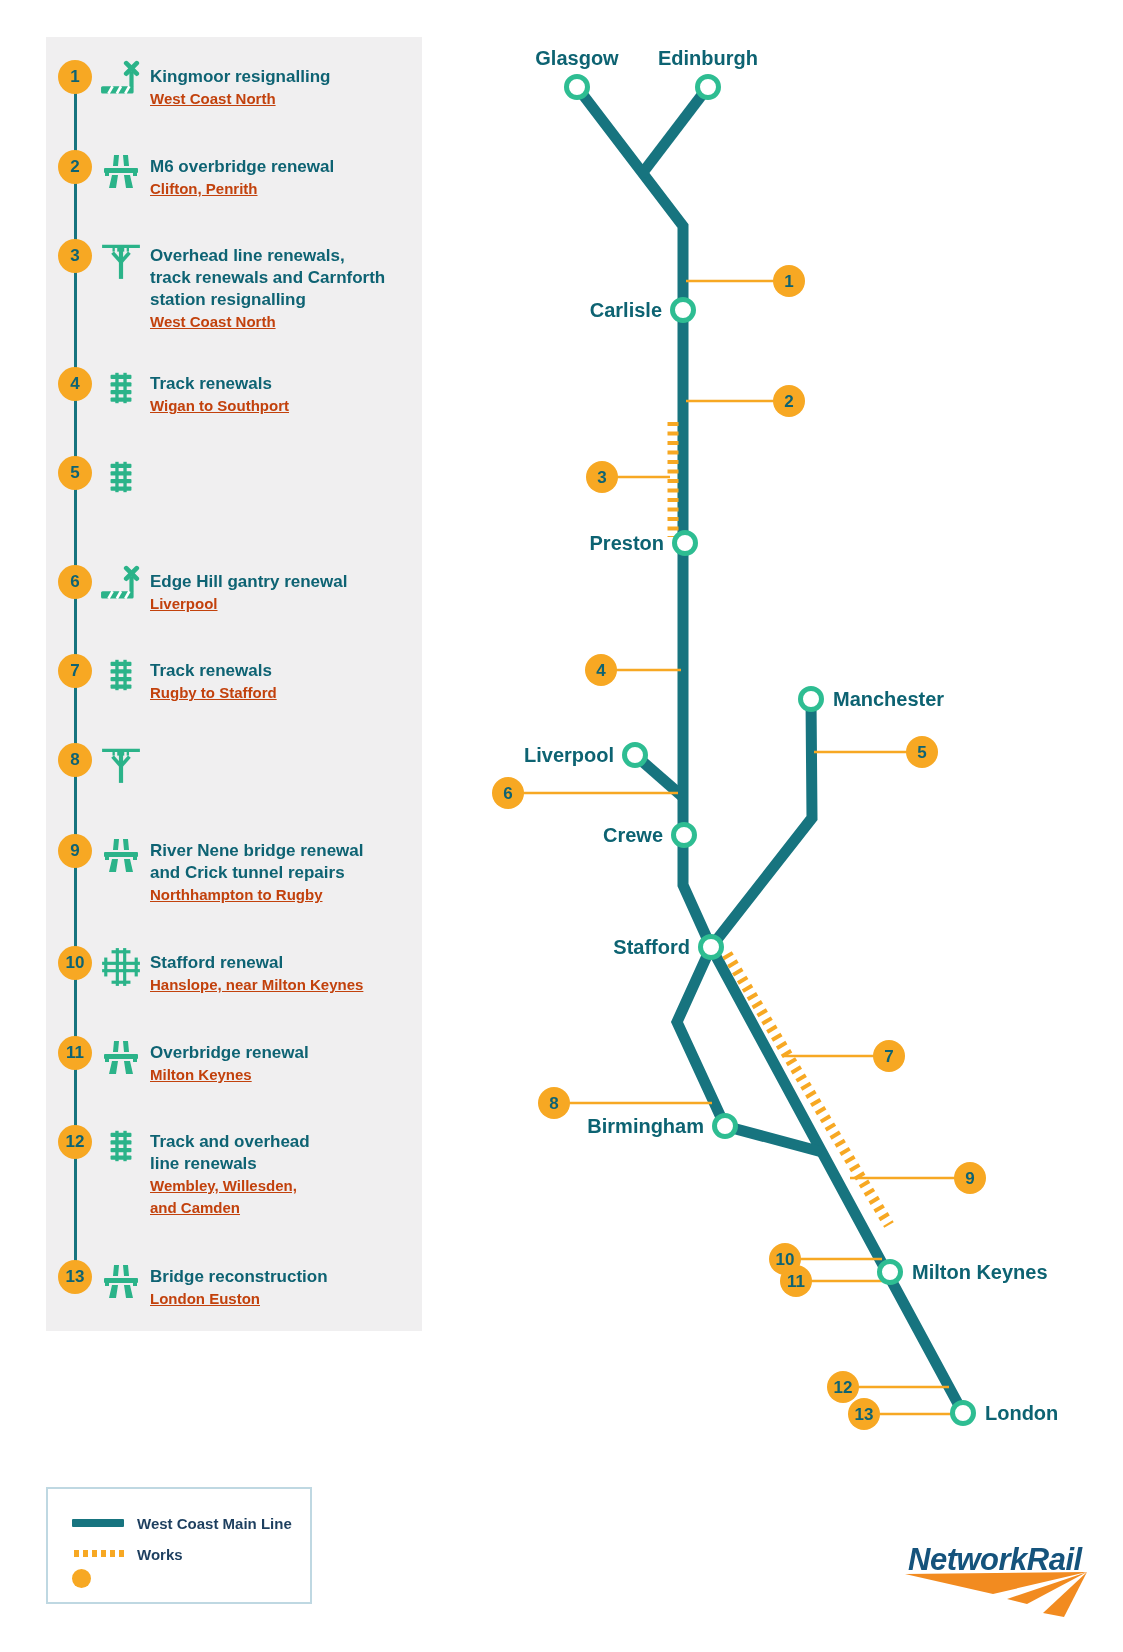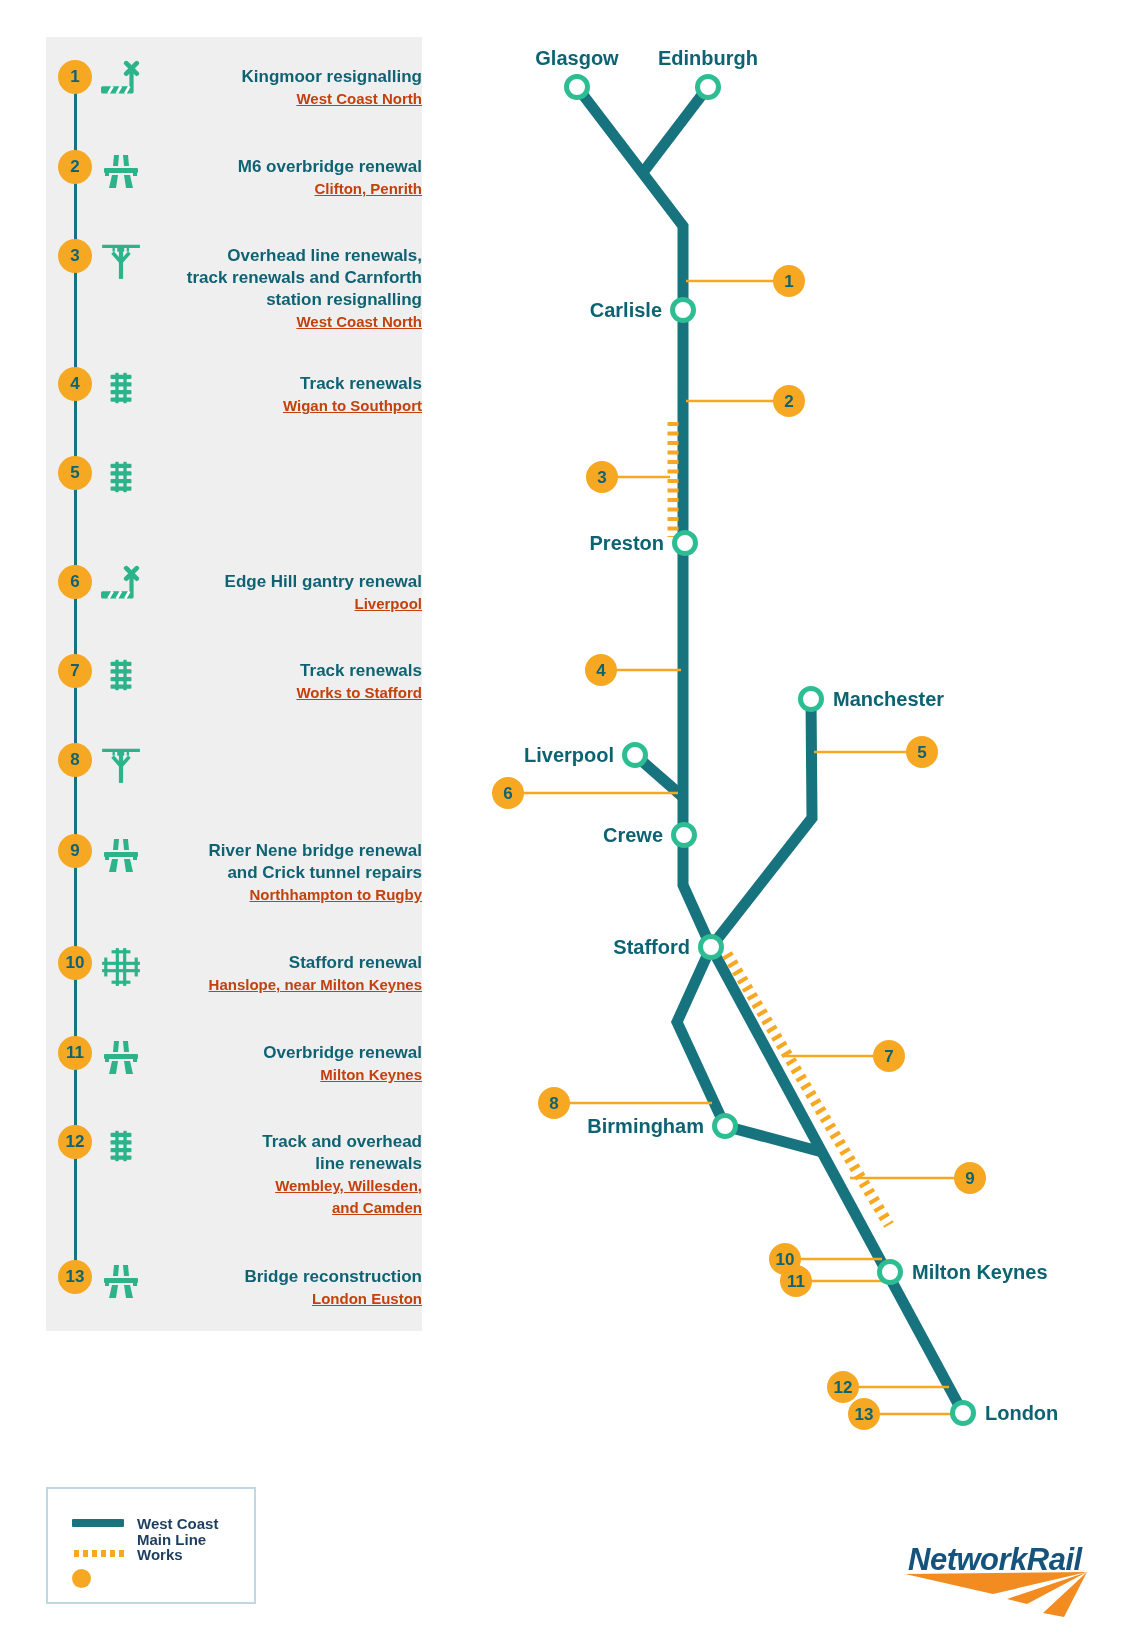--- a/index.html
+++ b/index.html
@@ -18,32 +18,32 @@
   .item{position:absolute;left:46px;width:376px;}
   .item .num{
     position:absolute;left:12px;top:-6px;width:34px;height:34px;border-radius:50%;
     background:#f7a823;color:#0e6373;font-size:17px;font-weight:bold;
     line-height:34px;text-align:center;
   }
   .item .ic{
     position:absolute;left:52px;top:-8px;width:46px;height:46px;
     display:flex;align-items:center;justify-content:center;
   }
-  .item .txt{margin-left:104px;text-align:right;}
+  .item .txt{margin-left:104px;}
   .item .title{
     color:#0e6373;font-size:17px;font-weight:bold;line-height:22px;white-space:pre-line;
   }
   .item .sub{
     color:#c2410c;font-size:15px;font-weight:bold;line-height:22px;white-space:pre-line;text-decoration:underline;
   }
   #map{position:absolute;left:0;top:0;}
   .station-label{fill:#0d6372;font-size:20px;font-weight:bold;font-family:"Liberation Sans",sans-serif;}
   .marker-num{fill:#0e6373;font-size:17px;font-weight:bold;font-family:"Liberation Sans",sans-serif;text-anchor:middle;}
   .legend{
-    position:absolute;left:46px;top:1487px;width:210px;height:117px;
+    position:absolute;left:46px;top:1487px;width:266px;height:117px;
     background:#ffffff;border:2px solid #bfd8e2;box-sizing:border-box;
   }
   .legend .sw-line{
     position:absolute;left:24px;top:30px;width:52px;height:8px;background:#17747f;border-radius:1px;
   }
   .legend .sw-dash{
     position:absolute;left:26px;top:61px;width:50px;height:7px;
     background:repeating-linear-gradient(90deg,#f7a823 0 5px,transparent 5px 9px);
   }
   .legend .sw-dot{
@@ -198,21 +198,21 @@
             <rect x="22.5" y="4" width="3.5" height="32"></rect>
             <rect x="9" y="6" width="22" height="4.5" rx="1"></rect>
             <rect x="9" y="14" width="22" height="4.5" rx="1"></rect>
             <rect x="9" y="22" width="22" height="4.5" rx="1"></rect>
             <rect x="9" y="30" width="22" height="4.5" rx="1"></rect>
           </g>
         </svg>
       </div>
       <div class="txt">
         <div class="title">Track renewals</div>
-        <div class="sub">Works to Stafford</div>
+        <div class="sub">Rugby to Stafford</div>
       </div>
     </div>
     <div class="item" style="top: 749px;">
       <div class="num">8</div>
       <div class="ic">
         <svg viewBox="0 0 40 40" width="42" height="42">
           <g stroke="#2bb389" fill="none">
             <line x1="2" y1="7" x2="38" y2="7" stroke-width="3"></line>
             <g stroke-width="2.2">
               <line x1="13" y1="7" x2="13" y2="12"></line>

